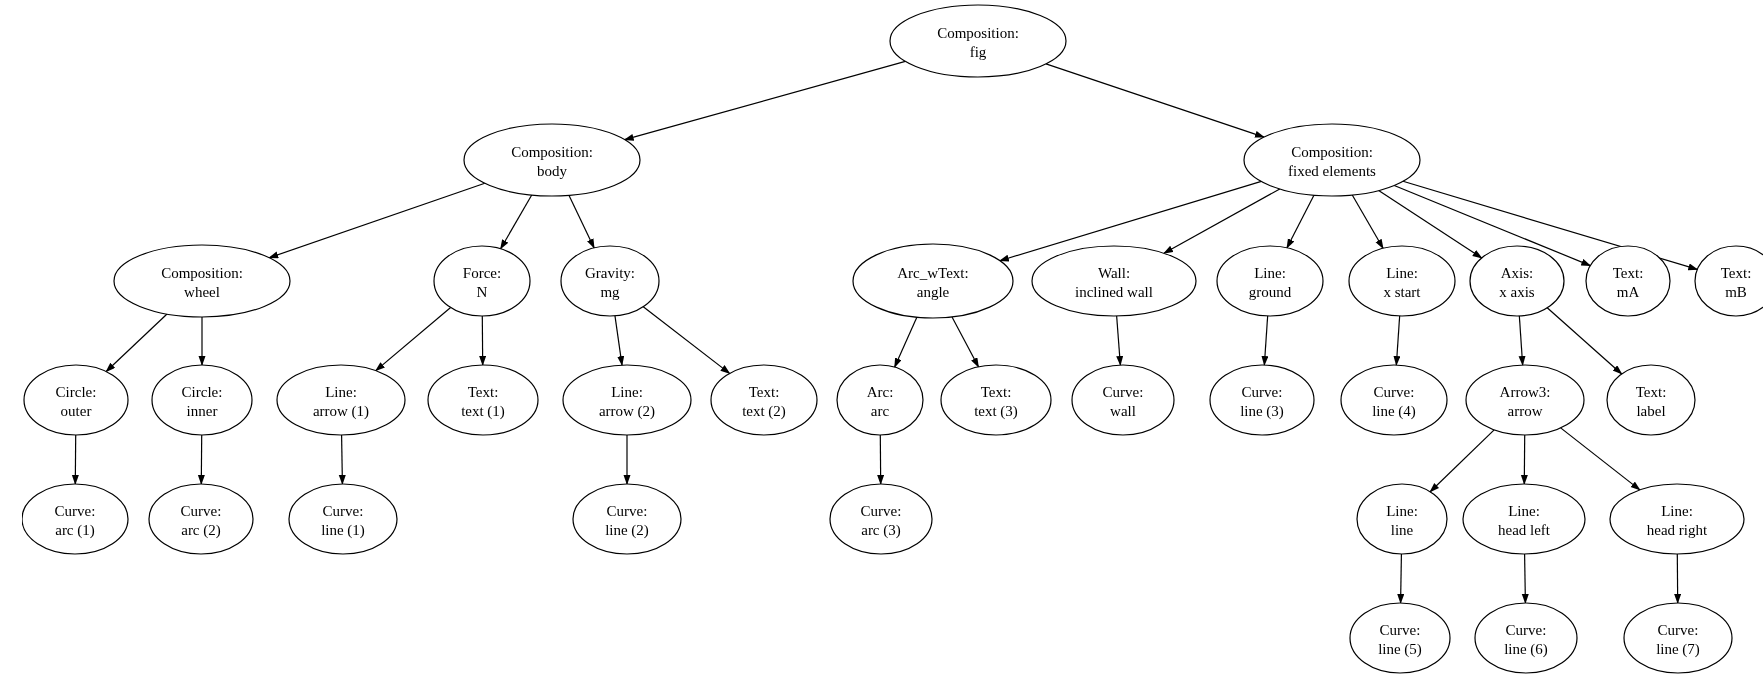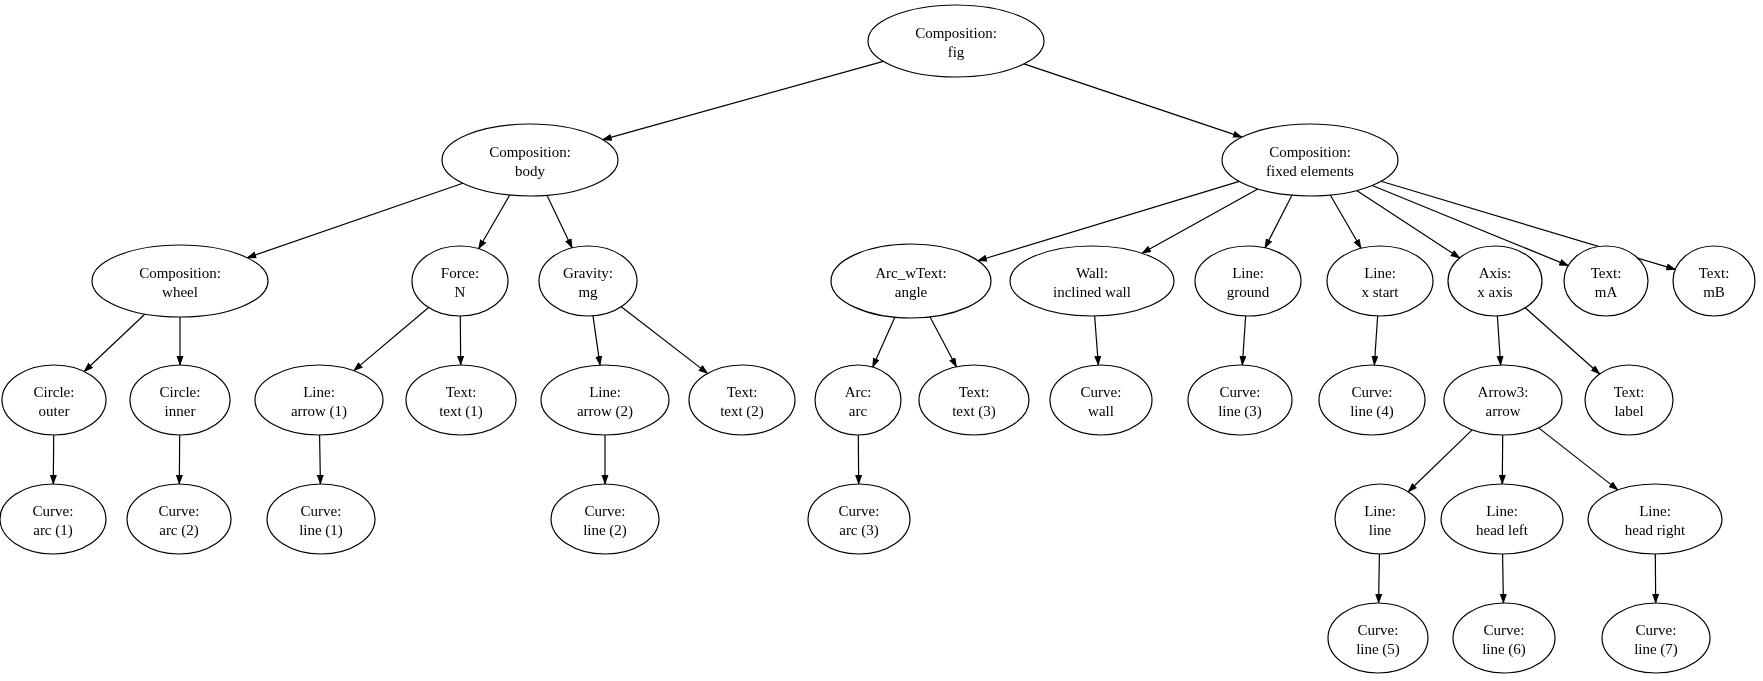--- a/index.html
+++ b/index.html
@@ -2,20 +2,21 @@
 <html><head>
 <meta charset="utf-8">
 <style>
   html, body { margin: 0; padding: 0; background: #ffffff; }
   .canvas {
     position: relative;
     width: 1459px;
     height: 681px;
     background: #ffffff;
     font-family: "Liberation Serif", serif;
+    margin-left: 22px;
   }
   svg { display: block; }
   .node-ellipse { fill: #ffffff; stroke: #000000; stroke-width: 1.2; }
   .node-text {
     font-family: "Liberation Serif", serif;
     font-size: 15px;
     fill: #000000;
     text-anchor: middle;
   }
   .edge-line { stroke: #000000; stroke-width: 1.2; fill: none; }

